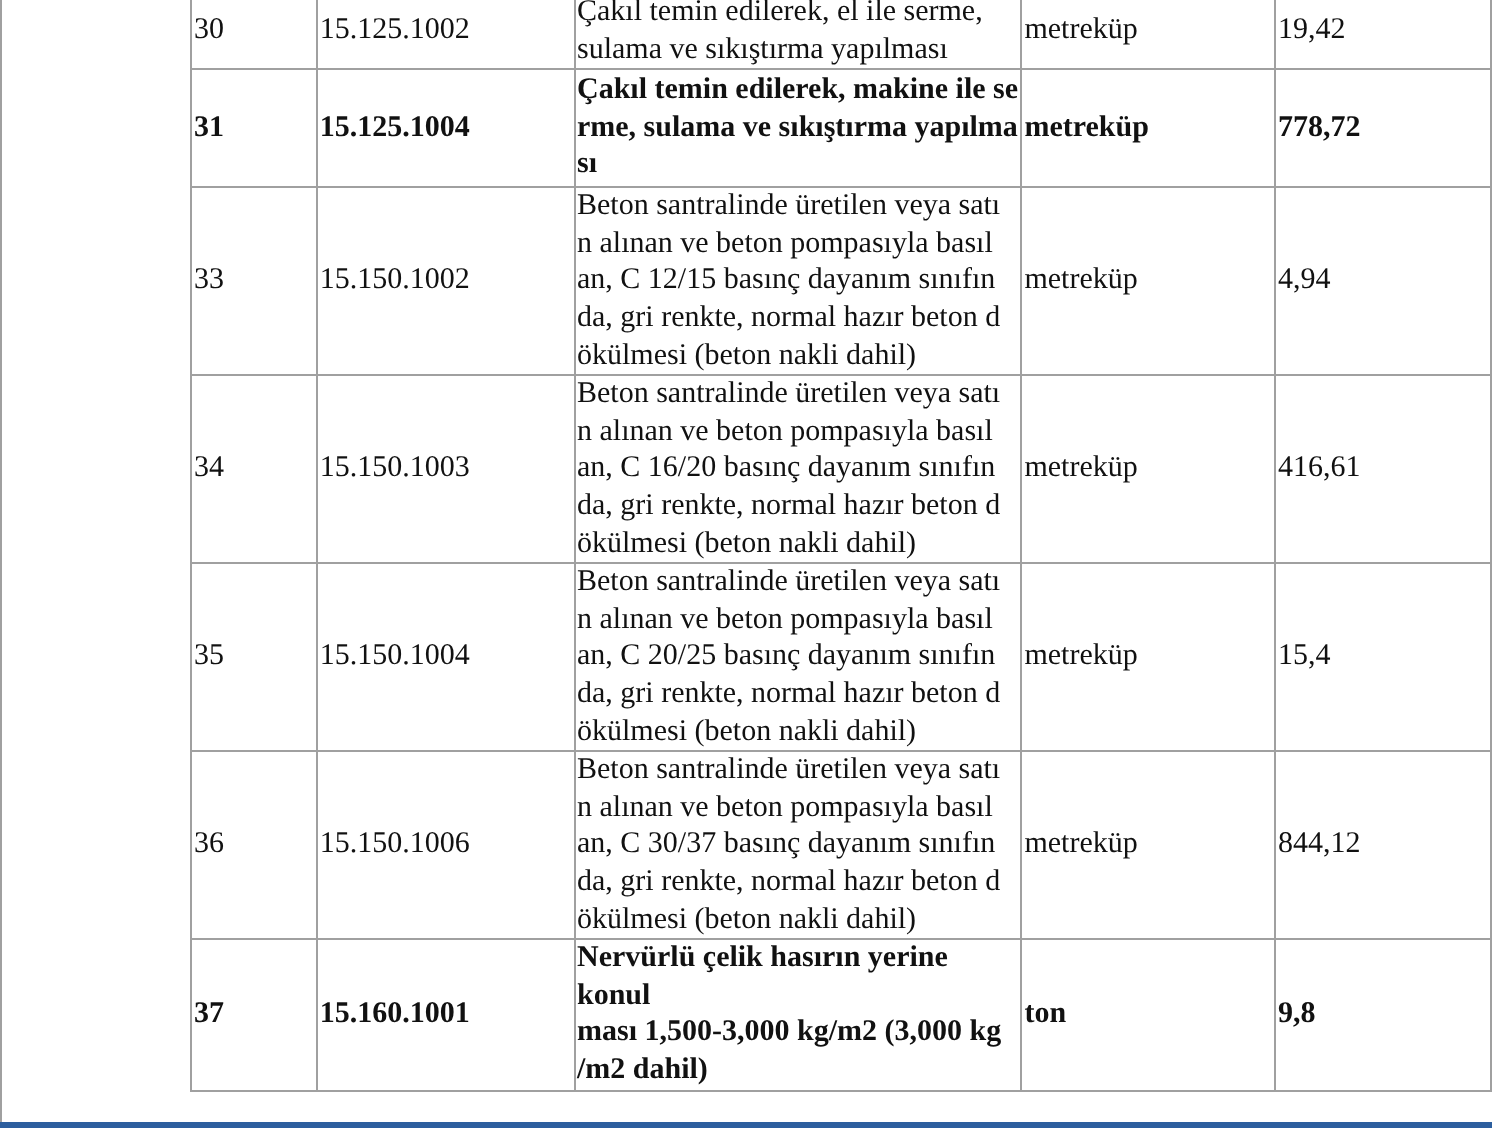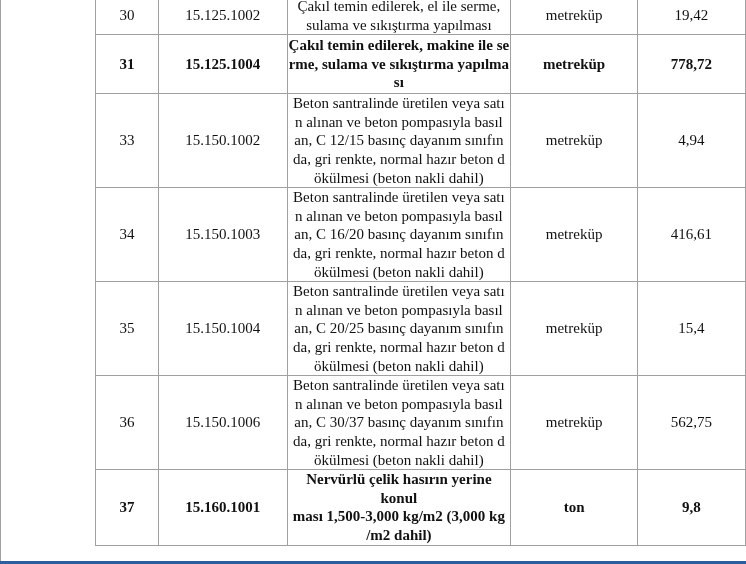--- a/index.html
+++ b/index.html
@@ -11,21 +11,20 @@
       background: #ffffff;
       font-family: "Liberation Serif", serif;
       font-size: 15px;
       color: #111;
     }
     .page {
       position: relative;
       width: 746px;
       height: 564px;
       overflow: hidden;
-      text-align: center;
     }
     .left-border {
       position: absolute;
       left: 0;
       top: 0;
       width: 1px;
       height: 561px;
       background: #a0a0a0;
     }
     .table-wrap {
@@ -135,21 +134,21 @@
         </tr>
         <tr class="r5">
           <td>36</td>
           <td>15.150.1006</td>
           <td class="desc">Beton santralinde üretilen veya satı
 n alınan ve beton pompasıyla basıl
 an, C 30/37 basınç dayanım sınıfın
 da, gri renkte, normal hazır beton d
 ökülmesi (beton nakli dahil)</td>
           <td>metreküp</td>
-          <td>562,75</td>
+          <td>844,12</td>
         </tr>
         <tr class="r3">
           <td>37</td>
           <td>15.160.1001</td>
           <td class="desc">Nervürlü çelik hasırın yerine konul
 ması 1,500-3,000 kg/m2 (3,000 kg
 /m2 dahil)</td>
           <td>ton</td>
           <td>9,8</td>
         </tr>

